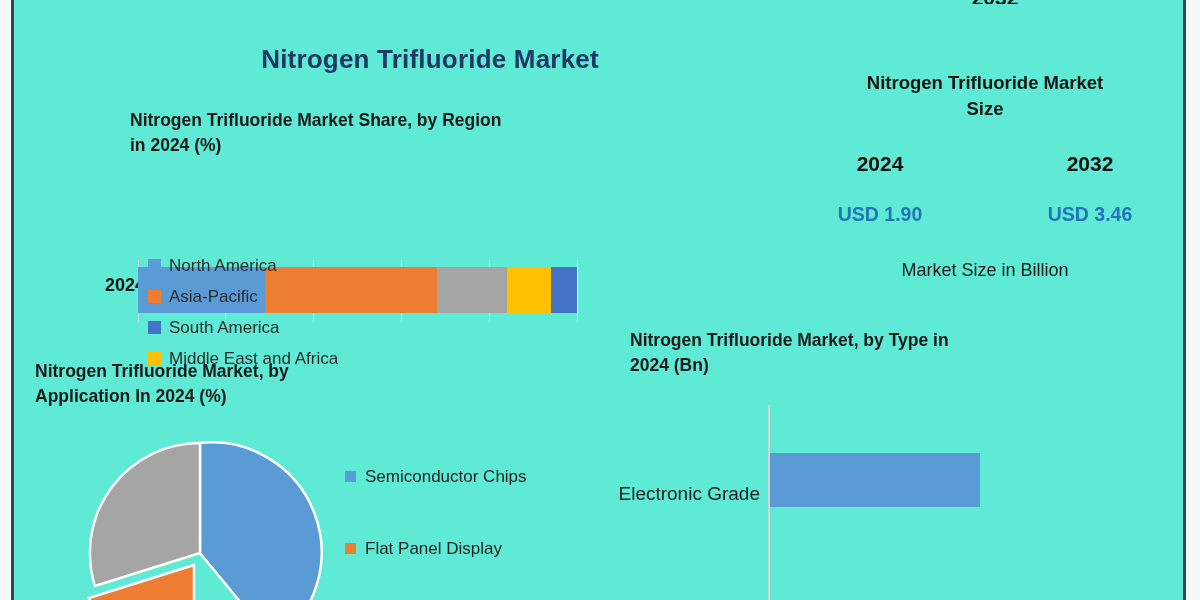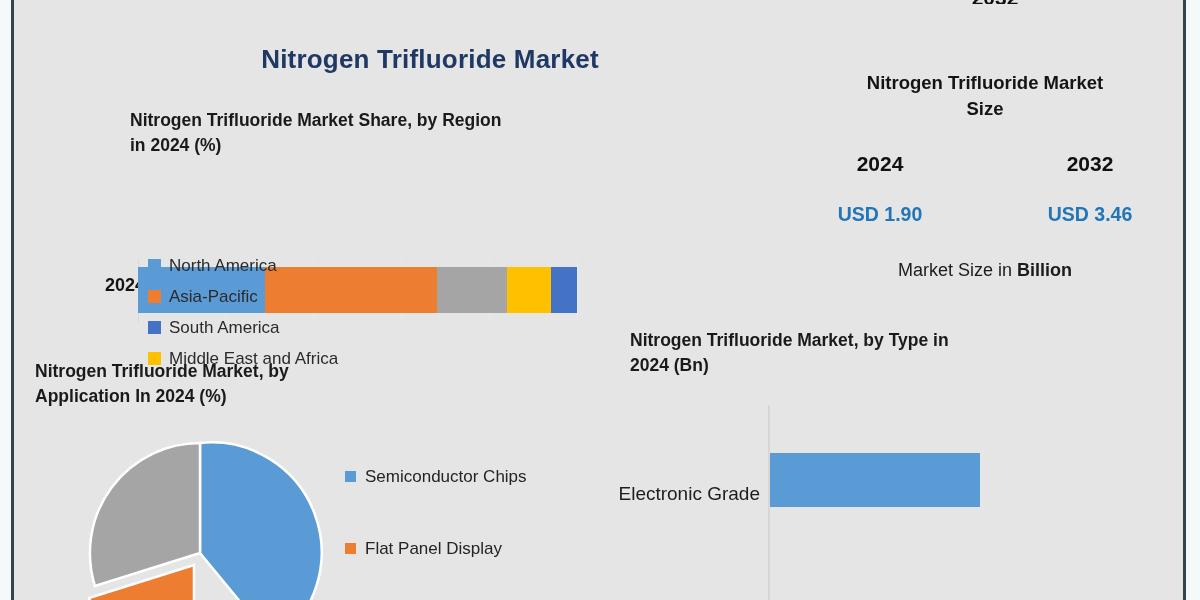--- a/index.html
+++ b/index.html
@@ -8,21 +8,21 @@
     padding: 0;
     background: #ffffff;
   }
   body {
     font-family: "Liberation Sans", sans-serif;
   }
   #infographic {
     position: relative;
     width: 1200px;
     height: 600px;
-    background: #e5e5e5;
+    background: #5eead4;
     overflow: hidden;
   }
   
   .frame-border-left,
   .frame-border-right {
     position: absolute;
     top: 0;
     width: 3px;
     height: 600px;
     background: #34444b;
@@ -201,21 +201,21 @@
   .ms-value-2032 { left: 225px; }
   .ms-footer {
     position: absolute;
     left: 10px;
     top: 260px;
     width: 370px;
     text-align: center;
     font-size: 18px;
     color: #1c1c1c;
   }
-  .ms-footer b { font-weight: bold; }
+  .ms-footer b { font-weight: normal; }
 
   
   #application-chart {
     position: absolute;
     left: 15px;
     top: 355px;
     width: 570px;
     height: 245px;
   }
   #application-chart .chart-title {

